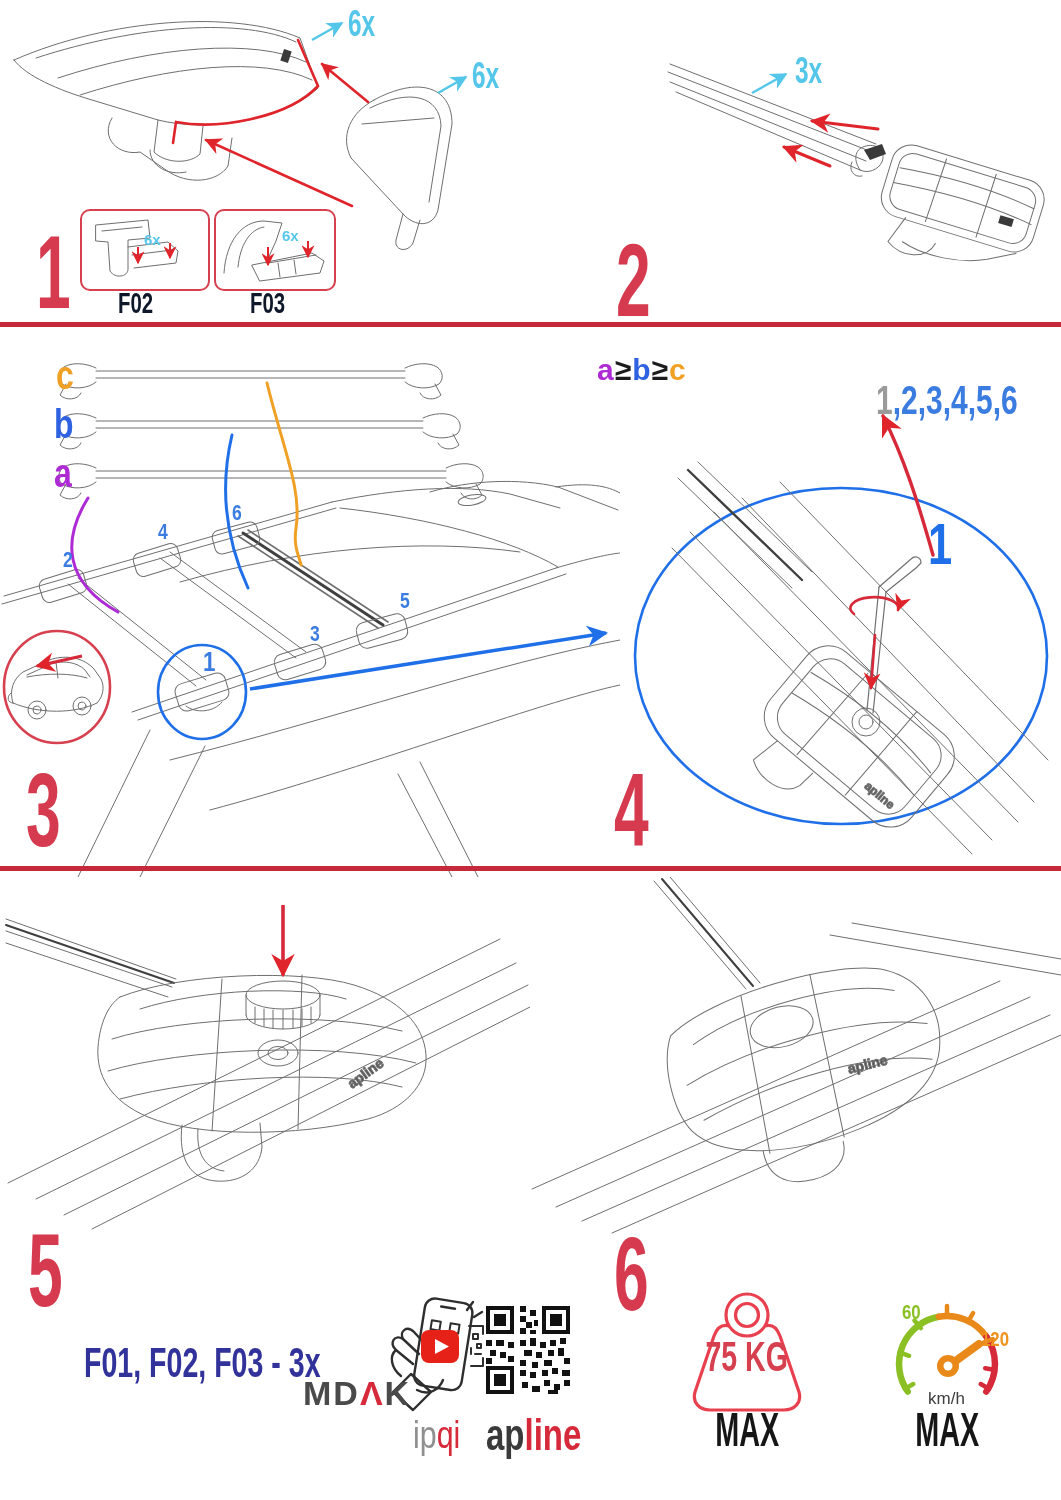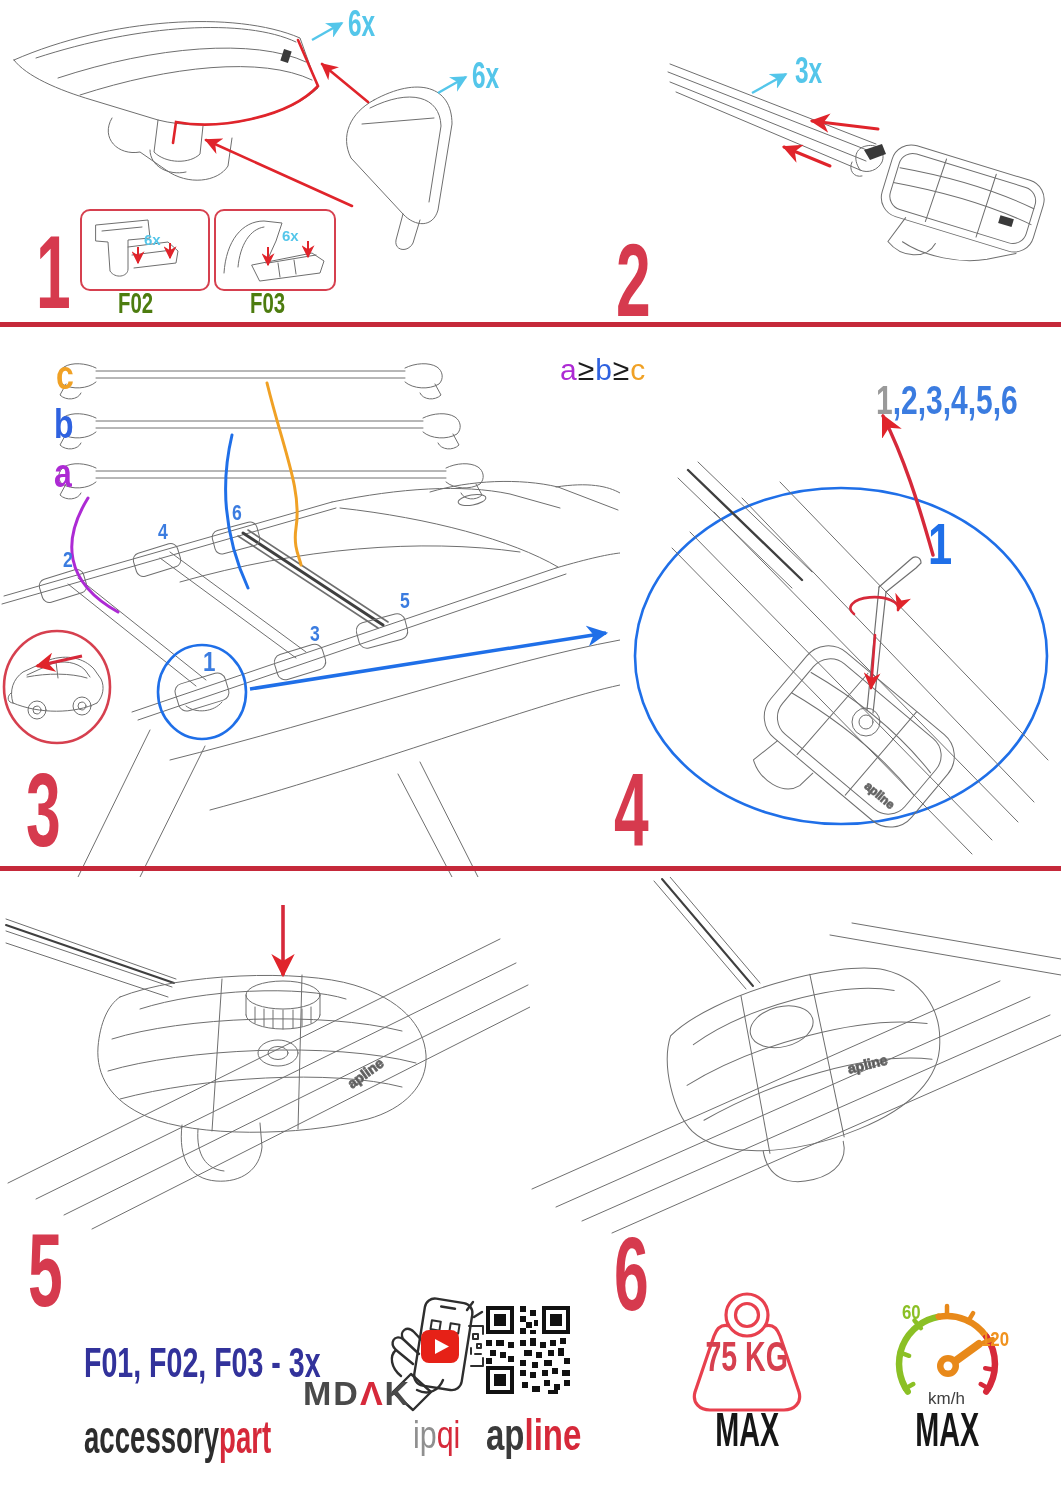--- a/index.html
+++ b/index.html
@@ -11,23 +11,23 @@
   
   .cx60{display:inline-block;transform:scaleX(.60);transform-origin:left top;}
   .cx68{display:inline-block;transform:scaleX(.68);transform-origin:left top;}
   .cx75{display:inline-block;transform:scaleX(.75);transform-origin:left top;}
   .cx80{display:inline-block;transform:scaleX(.80);transform-origin:left top;}
   .ctr{transform-origin:center top;}
   .stepnum{color:#d63a4e;font-weight:bold;font-size:104px;line-height:.82;}
   .qty{color:#54c6ea;font-weight:bold;font-size:36px;line-height:1;}
   .roofnum{color:#3b7ce0;font-weight:bold;font-size:22px;line-height:1;}
   .barlabel{font-weight:bold;font-size:40px;line-height:1;}
-  .ruletxt{font-weight:normal;font-size:30px;line-height:1;letter-spacing:1px;}
+  .ruletxt{font-weight:bold;font-size:30px;line-height:1;letter-spacing:1px;margin-left:37px;}
   .inset{border:2px solid #d6404f;border-radius:10px;background:#fff;}
-  .insetlabel{color:#4d7c0f;font-weight:bold;font-size:30px;line-height:1;}
+  .insetlabel{color:#0f172a;font-weight:bold;font-size:30px;line-height:1;}
   .kittext{color:#32329b;font-weight:bold;font-size:42px;line-height:1;}
   .maxtxt{color:#161616;font-weight:bold;font-size:48px;line-height:1;}
   .brand{font-size:46px;font-weight:bold;line-height:1;color:#2d2d2d;}
   .red{color:#d6293a;}
 </style>
 </head>
 <body>
 
 <div class="page">
 
@@ -470,21 +470,20 @@
       <rect x="76" y="64" width="8" height="6"></rect>
         <rect x="36" y="76" width="6" height="6"></rect>
       <rect x="46" y="80" width="8" height="6"></rect>
         <rect x="58" y="74" width="6" height="6"></rect>
       <rect x="68" y="78" width="6" height="6"></rect>
         <rect x="78" y="74" width="6" height="6"></rect>
       <rect x="62" y="84" width="10" height="4"></rect>
     </g>
   </svg>
 
-  <span class="abs brand" style="left:84px;top:1414px"><span class="cx60"><span>accessory</span><span class="red">part</span></span></span>
   <span class="abs brand" style="left:303px;top:1376px;font-size:34px;letter-spacing:2px;color:#4a4a4a"><span>MD</span><span class="red">Λ</span><span>K</span></span>
   <span class="abs" style="left:413px;top:1416px;font-size:38px;line-height:1;color:#8f8f8f"><span class="cx80"><span>ip</span><span class="red">qi</span></span></span>
   <span class="abs brand" style="left:486px;top:1413px;font-size:44px"><span class="cx75"><span style="color:#3a3a3a">ap</span><span class="red">line</span></span></span>
 
   <svg class="abs" style="left:672px;top:1288px" width="150" height="125">
     <g stroke="#e8404e" stroke-width="3.2" fill="none" stroke-linejoin="round">
       <circle cx="75" cy="27" r="21"></circle>
       <circle cx="75" cy="27" r="11.5"></circle>
       <path d="M57,38 C50,36 45,40 42,48 L23,104 C20,115 28,122 38,122 L112,122 C122,122 130,115 127,104 L108,48 C105,40 100,36 93,38"></path>
     </g>

